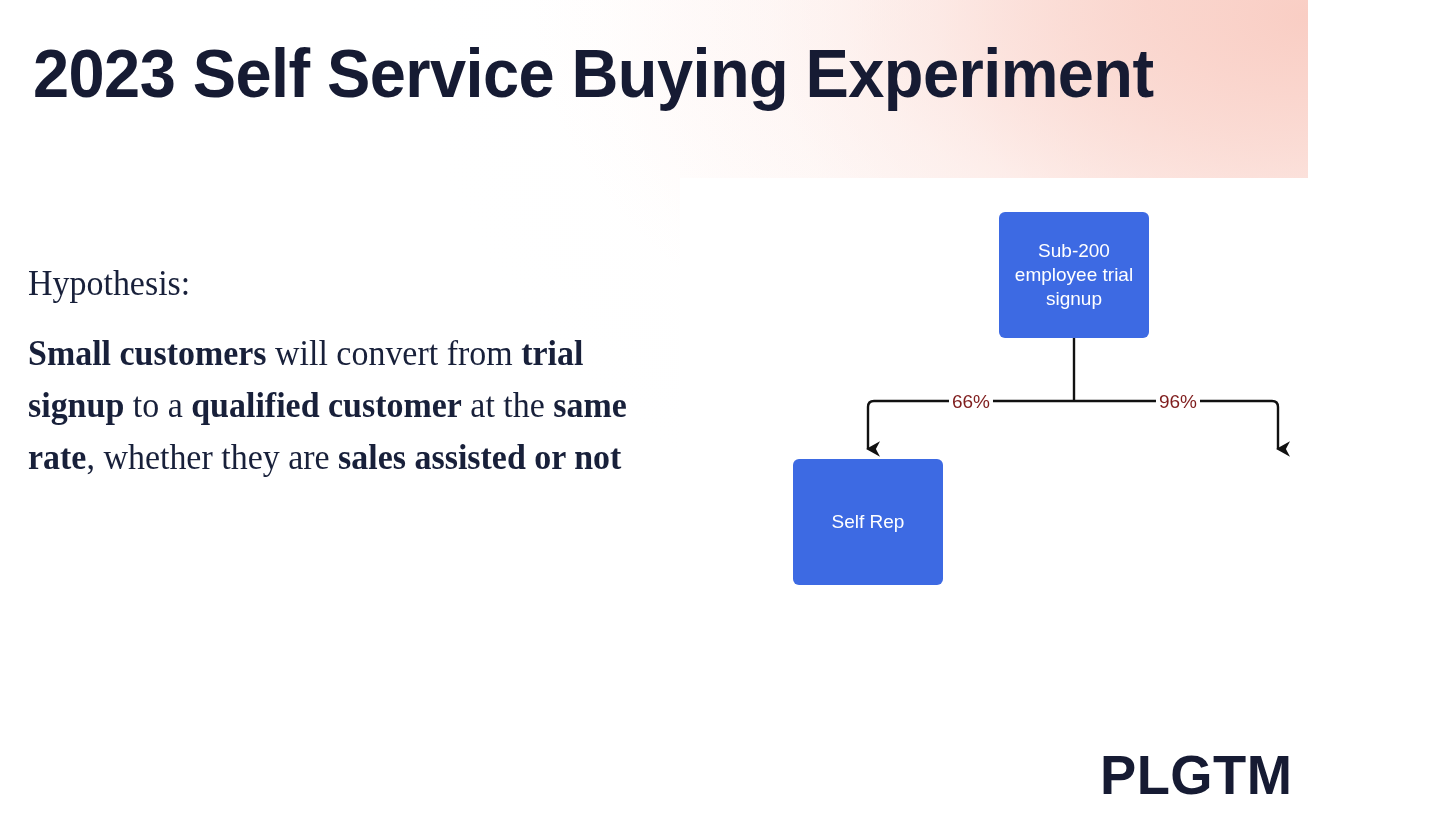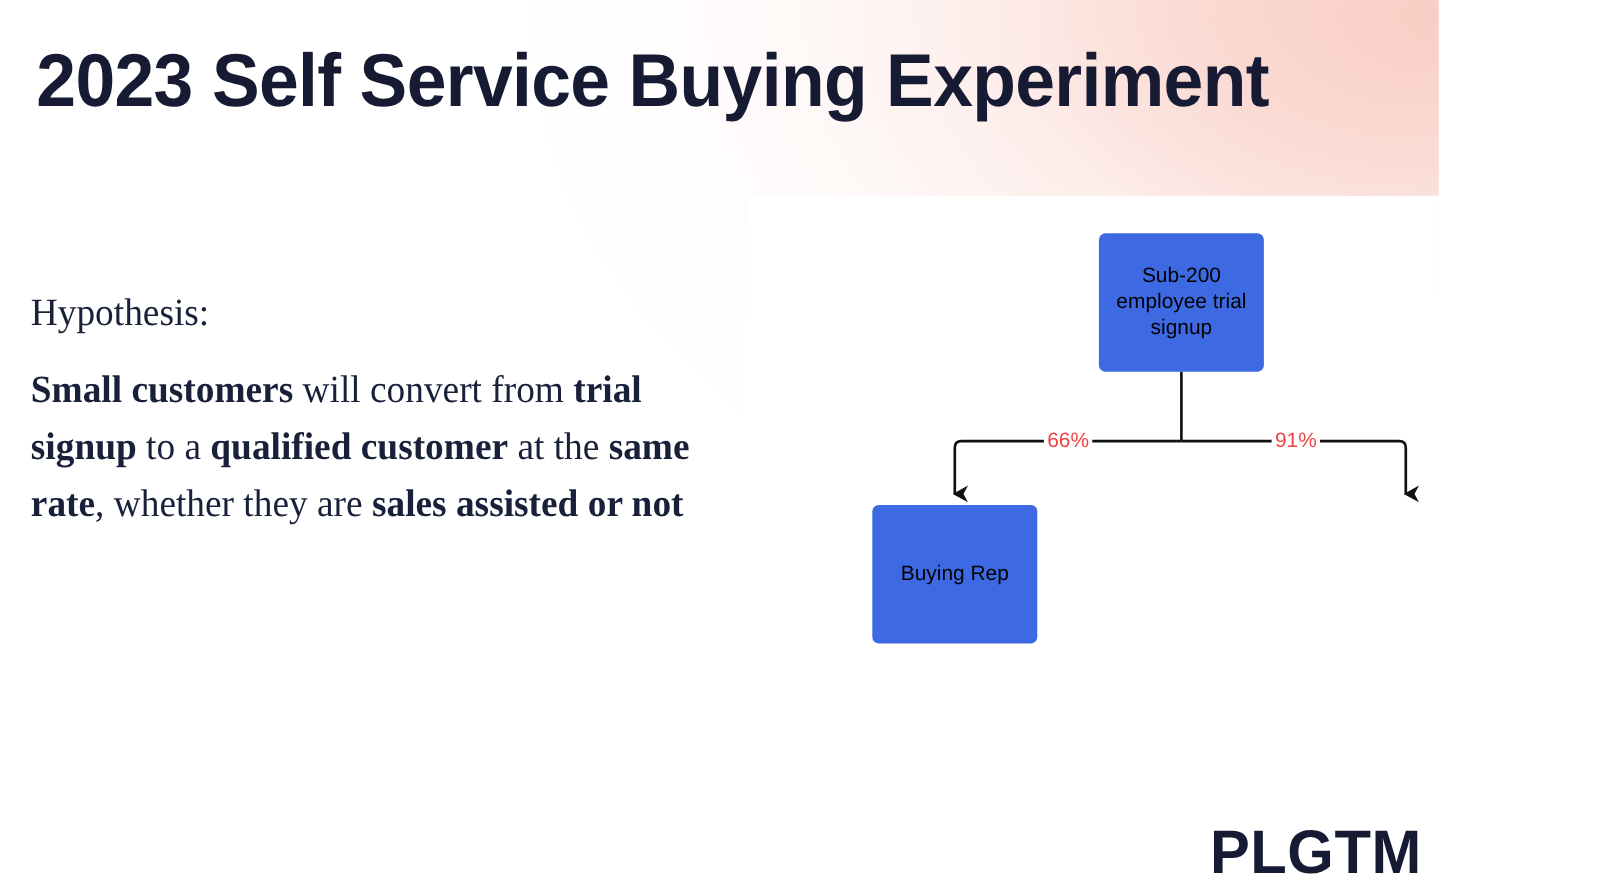--- a/index.html
+++ b/index.html
@@ -109,21 +109,21 @@
     pointer-events: none;
   }
   .flow-node {
     position: absolute;
     background: #3D6AE3;
     border-radius: 6px;
     display: flex;
     align-items: center;
     justify-content: center;
     text-align: center;
-    color: #000000;
+    color: #ffffff;
     font-size: 19px;
     line-height: 24px;
     font-weight: 400;
     font-family: "Liberation Sans", "DejaVu Sans", sans-serif;
     box-sizing: border-box;
     padding: 4px 10px;
     pointer-events: auto;
   }
   .flow-node.parent {
     left: 999px;
@@ -151,21 +151,21 @@
     width: 1456px;
     height: 813px;
     overflow: visible;
   }
 
   .edge-label {
     position: absolute;
     font-size: 19px;
     line-height: 19px;
     font-weight: 400;
-    color: #ef4444;
+    color: #7f1d1d;
     background: #ffffff;
     padding: 0 3px;
     transform: translate(-50%, -50%);
     white-space: nowrap;
     font-family: "Liberation Sans", "DejaVu Sans", sans-serif;
   }
   .edge-label.left  { left: 971px;  top: 401px; }
   .edge-label.right { left: 1178px; top: 401px; }
 
   
@@ -209,23 +209,23 @@
 
       <path d="M1074,338 L1074,401" fill="none" stroke="#111111" stroke-width="2.4"></path>
 
       <path d="M1074,401 L1062,401 L874,401 Q868,401 868,407 L868,449" fill="none" stroke="#111111" stroke-width="2.4" stroke-linecap="butt" marker-end="url(#arrowhead)"></path>
 
       <path d="M1074,401 L1086,401 L1272,401 Q1278,401 1278,407 L1278,449" fill="none" stroke="#111111" stroke-width="2.4" stroke-linecap="butt" marker-end="url(#arrowhead)"></path>
     </svg>
 
     <div class="flow-node parent">Sub-200 employee trial signup</div>
 
-    <div class="flow-node child-left">Buying Rep</div>
+    <div class="flow-node child-left">Self Rep</div>
 
 
     <div class="edge-label left">66%</div>
 
-    <div class="edge-label right">91%</div>
+    <div class="edge-label right">96%</div>
   </div>
 
   <div class="brand-wordmark">PLGTM</div>
 
 </div>
 
 </body></html>

